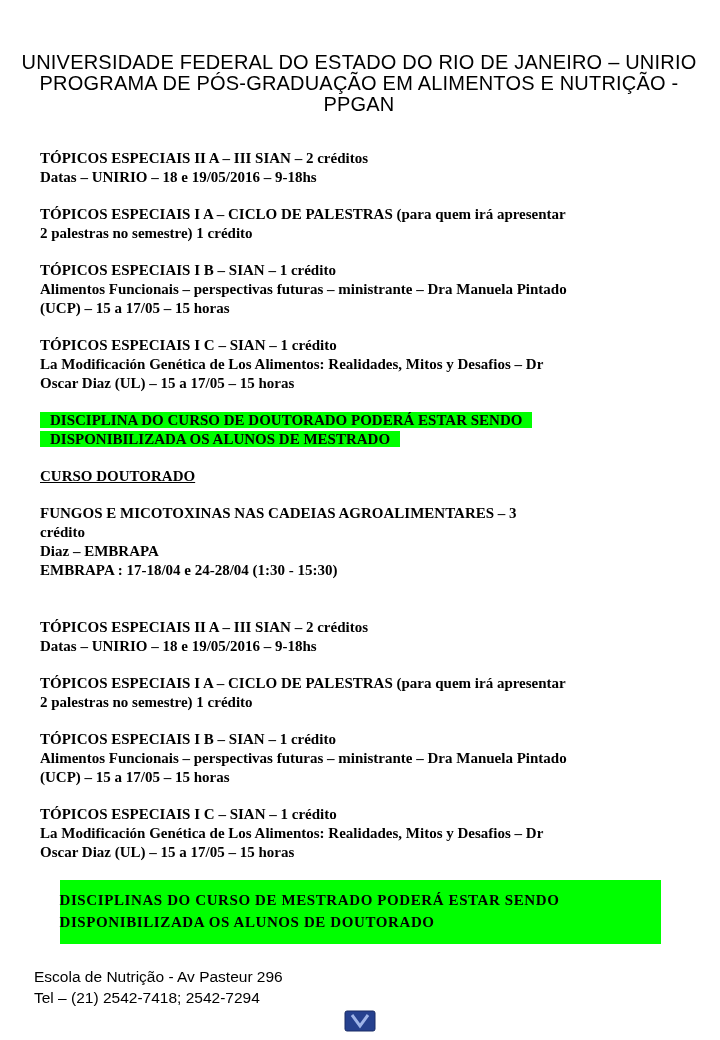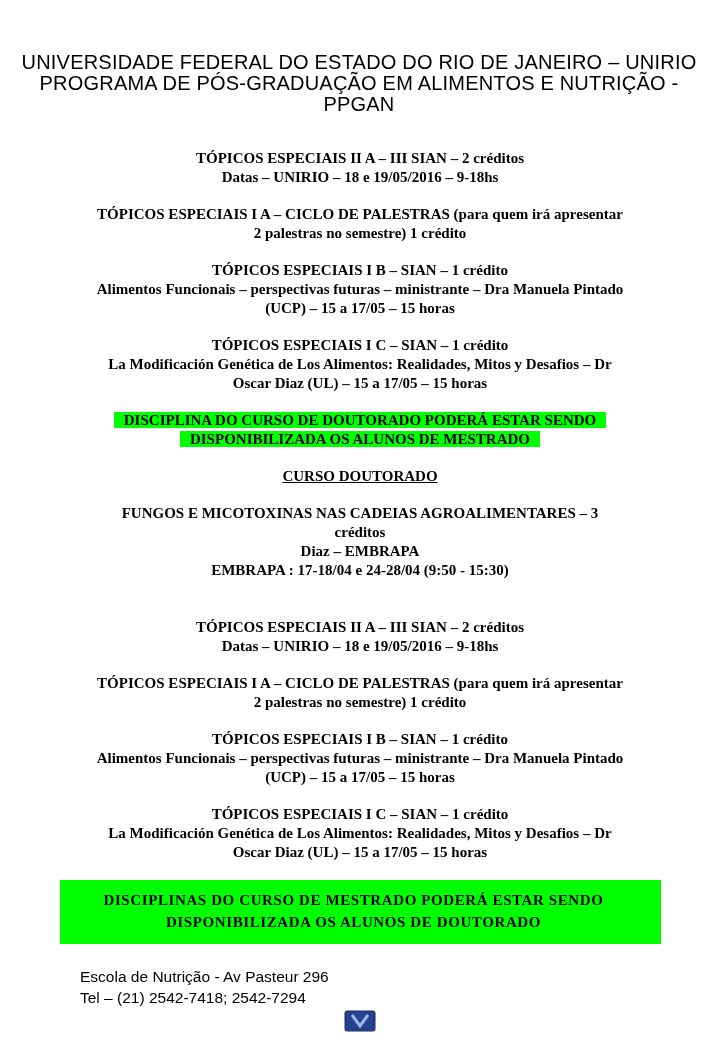--- a/index.html
+++ b/index.html
@@ -24,21 +24,20 @@
     margin-top:14px;
     font-family:"Liberation Sans", sans-serif;
     font-size:20px;
     line-height:21px;
     text-align:center;
     letter-spacing:0.2px;
   }
   
   .doc-body{
     margin-top:34px;
-    text-align:center;
     font-weight:bold;
     font-size:15px;
     line-height:19px;
   }
   .block{margin:0 40px 18px 40px;}
   .block.extra-gap{margin-top:38px;}
   .block .line{white-space:nowrap;}
   .highlight .line span{background:#00ff00;padding:0 10px;}
   .underline .line span{text-decoration:underline;}
   .greenbox{
@@ -50,21 +49,20 @@
     line-height:22px;
   }
   
   .doc-footer{
     position:absolute;
     left:34px;top:966px;
     font-family:"Liberation Sans", sans-serif;
     font-size:15.5px;
     line-height:21px;
     text-align:left;
-    margin-left:46px;
   }
   .bottom-icon{
     position:absolute;
     left:344px;top:1010px;
     width:32px;height:22px;
   }
 </style>
 </head>
 <body>
 
@@ -98,23 +96,23 @@
       </div>
       <div class="block highlight">
         <div class="line"><span>DISCIPLINA DO CURSO DE DOUTORADO PODERÁ ESTAR SENDO</span></div>
         <div class="line"><span>DISPONIBILIZADA OS ALUNOS DE MESTRADO</span></div>
       </div>
       <div class="block underline">
         <div class="line"><span>CURSO DOUTORADO</span></div>
       </div>
       <div class="block para">
         <div class="line"><span>FUNGOS E MICOTOXINAS NAS CADEIAS AGROALIMENTARES – 3</span></div>
-        <div class="line"><span>créditos</span></div>
+        <div class="line"><span>crédito</span></div>
         <div class="line"><span>Diaz – EMBRAPA</span></div>
-        <div class="line"><span>EMBRAPA :  17-18/04  e  24-28/04 (9:50 - 15:30)</span></div>
+        <div class="line"><span>EMBRAPA :  17-18/04  e  24-28/04 (1:30 - 15:30)</span></div>
       </div>
       <div class="block para extra-gap">
         <div class="line"><span>TÓPICOS ESPECIAIS II A – III SIAN – 2 créditos</span></div>
         <div class="line"><span>Datas – UNIRIO – 18 e 19/05/2016 – 9-18hs</span></div>
       </div>
       <div class="block para">
         <div class="line"><span>TÓPICOS ESPECIAIS I A – CICLO DE PALESTRAS (para quem irá apresentar</span></div>
         <div class="line"><span>2 palestras no semestre) 1 crédito</span></div>
       </div>
       <div class="block para">

